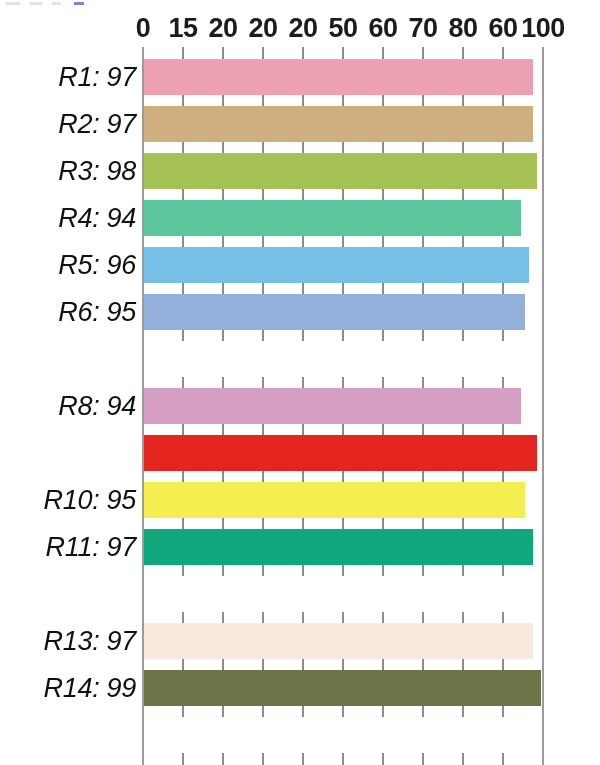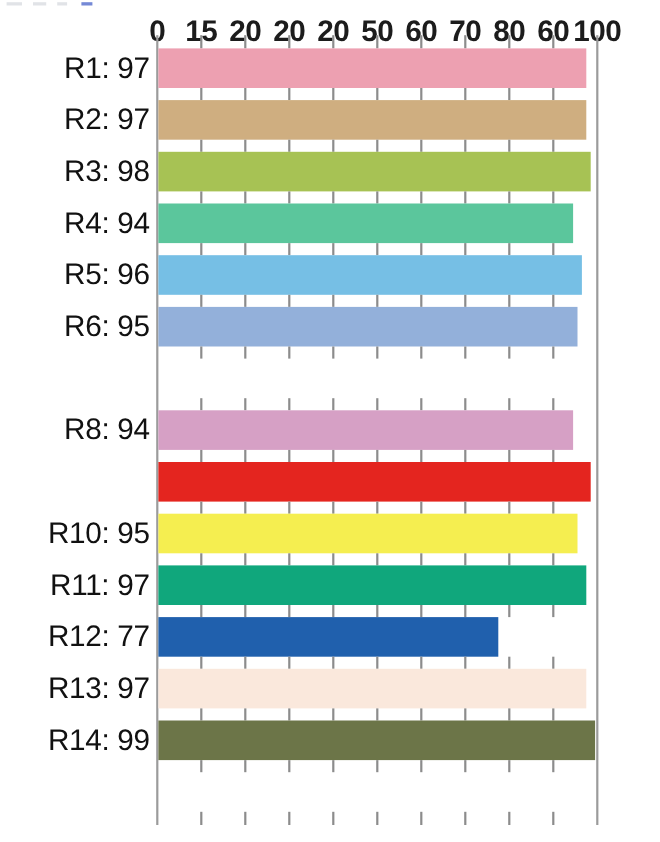--- a/index.html
+++ b/index.html
@@ -56,23 +56,24 @@
     font-weight: 700;
     color: #1c1c1c;
     letter-spacing: -0.5px;
     line-height: 32px;
     white-space: nowrap;
   }
 
   .plot-area {
     position: absolute;
     left: 0;
-    top: 32px;
+    top: 47px;
     width: 600px;
     height: 718px;
+    font-style: italic;
   }
 
   .axis-line {
     position: absolute;
     top: 0;
     bottom: 0;
     width: 2px;
     background: #9b9b9b;
   }
   .axis-line.left  { left: 142px; }
@@ -278,24 +279,20 @@
       </div>
       <div class="gridtick" style="left: 182px; top: 518px; height: 11px;"></div>
       <div class="gridtick" style="left: 222px; top: 518px; height: 11px;"></div>
       <div class="gridtick" style="left: 262px; top: 518px; height: 11px;"></div>
       <div class="gridtick" style="left: 302px; top: 518px; height: 11px;"></div>
       <div class="gridtick" style="left: 342px; top: 518px; height: 11px;"></div>
       <div class="gridtick" style="left: 382px; top: 518px; height: 11px;"></div>
       <div class="gridtick" style="left: 422px; top: 518px; height: 11px;"></div>
       <div class="gridtick" style="left: 462px; top: 518px; height: 11px;"></div>
       <div class="gridtick" style="left: 502px; top: 518px; height: 11px;"></div>
-      <div class="row" style="top: 529px;">
-        <span class="row-label">R12: 77</span>
-        <div class="bar" title="R12: 77" style="width: 309px; background: rgb(32, 96, 173);"></div>
-      </div>
       <div class="gridtick" style="left: 182px; top: 565px; height: 11px;"></div>
       <div class="gridtick" style="left: 222px; top: 565px; height: 11px;"></div>
       <div class="gridtick" style="left: 262px; top: 565px; height: 11px;"></div>
       <div class="gridtick" style="left: 302px; top: 565px; height: 11px;"></div>
       <div class="gridtick" style="left: 342px; top: 565px; height: 11px;"></div>
       <div class="gridtick" style="left: 382px; top: 565px; height: 11px;"></div>
       <div class="gridtick" style="left: 422px; top: 565px; height: 11px;"></div>
       <div class="gridtick" style="left: 462px; top: 565px; height: 11px;"></div>
       <div class="gridtick" style="left: 502px; top: 565px; height: 11px;"></div>
       <div class="row" style="top: 576px;">

